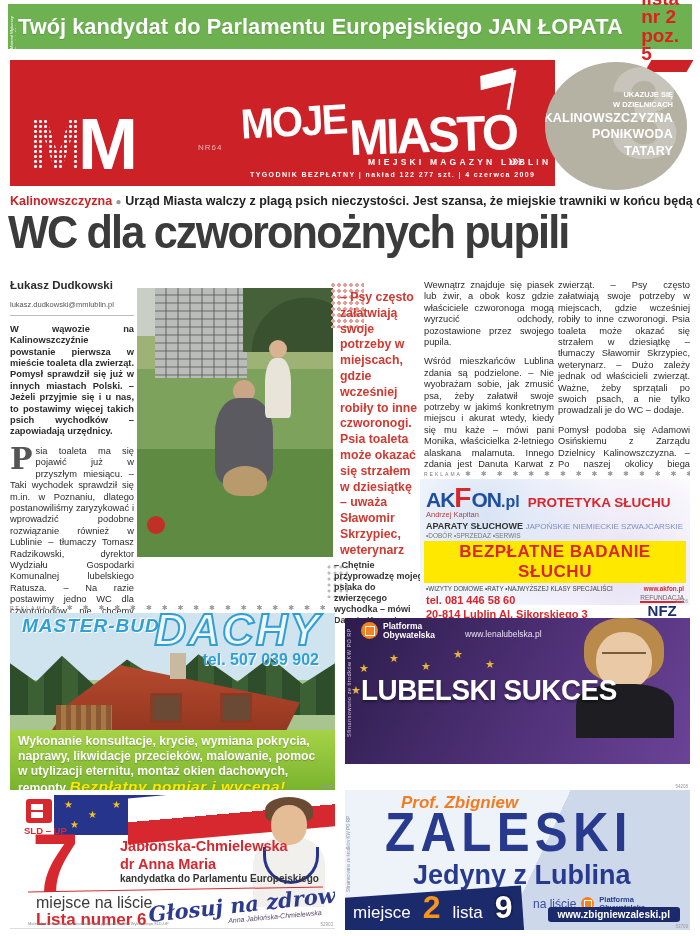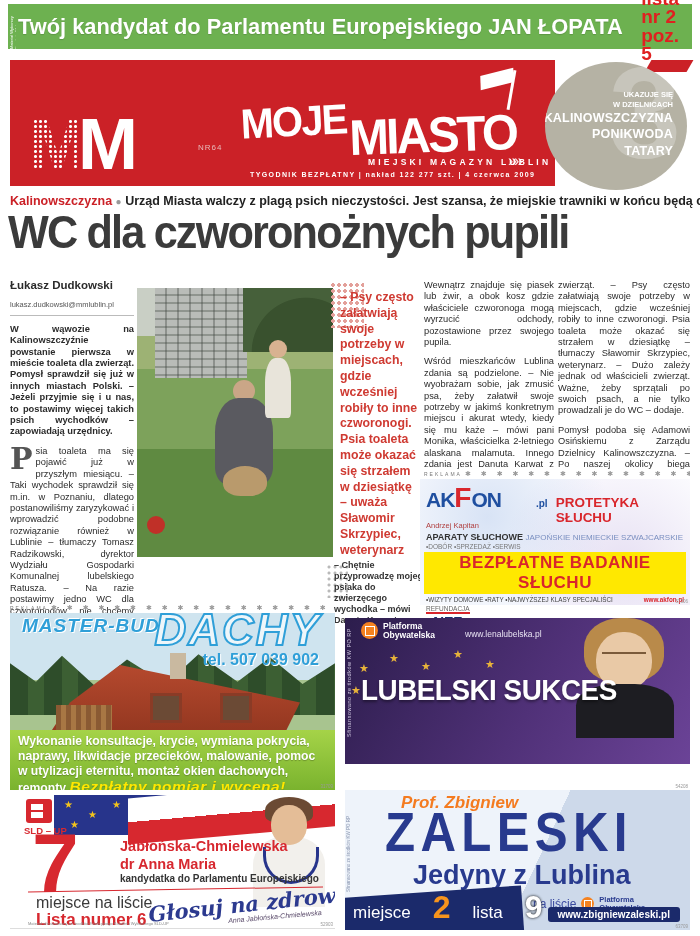--- a/index.html
+++ b/index.html
@@ -102,21 +102,21 @@
 
   
   .akfon{top:479px;left:420px;width:270px;height:126px;background:
           radial-gradient(circle at 25% 30%,rgba(120,160,220,.28),transparent 55%),
           radial-gradient(circle at 75% 70%,rgba(150,120,200,.22),transparent 55%),#fdfdff;
           padding:3px 6px;box-sizing:border-box;}
   .ak-row1{display:flex;align-items:baseline;gap:8px;}
   .ak-brand{white-space:nowrap;}
   .ak-ak{color:#1f4fa0;font-weight:bold;font-size:21px;letter-spacing:-1px;}
   .ak-f{color:#d9262c;font-weight:bold;font-size:28px;}
-  .ak-pl{color:#1f4fa0;font-weight:bold;font-size:10px;padding-left:35px;}
+  .ak-pl{color:#1f4fa0;font-weight:bold;font-size:16px;}
   .ak-title{color:#d9262c;font-weight:bold;font-size:13.5px;}
   .ak-owner{font-size:7.5px;color:#b04040;margin-top:-4px;}
   .ak-line1{font-size:9px;margin-top:2px;}
   .ak-line1 b{color:#333;}
   .ak-line1 span{color:#7a8fc0;font-size:8px;}
   .ak-line2{font-size:6.5px;color:#777;margin-top:1px;}
   .ak-highlight{background:#ffe800;color:#d9262c;font-weight:bold;font-size:17px;
           text-align:center;margin:2px -2px;padding:1px 9px;letter-spacing:.5px;}
   .ak-line3{font-size:6.3px;color:#444;display:flex;justify-content:space-between;}
   .ak-line3 .www{color:#d9262c;font-weight:bold;}
@@ -216,21 +216,21 @@
   .zal-pre{position:absolute;left:56px;top:3px;font-size:17px;font-weight:bold;font-style:italic;color:#f47b20;}
   .zal-name{position:absolute;left:40px;top:14px;font-size:56px;font-weight:bold;color:#283a8e;
           letter-spacing:6px;transform:scaleX(.88);transform-origin:left;line-height:1;}
   .zal-slogan{position:absolute;left:68px;top:70px;font-size:27px;font-weight:bold;color:#283a8e;letter-spacing:0px;}
   .zal-lista{position:absolute;left:188px;top:106px;font-size:12px;color:#3a4aa0;display:flex;align-items:center;gap:5px;}
   .zal-po-circle{width:13px;height:13px;border-radius:50%;background:#f58220;position:relative;display:inline-block;}
   .zal-po-circle:after{content:"";position:absolute;left:3px;top:3px;width:6px;height:6px;border:1.2px solid #fff;}
   .zal-po-name{font-size:7.5px;font-weight:bold;color:#283a8e;line-height:1.05;}
   .zal-band{position:absolute;left:-12px;bottom:-14px;width:190px;height:52px;background:#1b2a6b;
           transform:rotate(-4deg);}
-  .zal-seat{position:absolute;left:8px;bottom:4px;color:#fff;font-size:17px;display:flex;align-items:baseline;gap:22px;}
+  .zal-seat{position:absolute;left:8px;bottom:4px;color:#fff;font-size:17px;display:flex;align-items:baseline;gap:12px;}
   .zal-big-orange{color:#f7941d;font-size:32px;font-weight:bold;}
   .zal-big-white{color:#fff;font-size:32px;font-weight:bold;text-shadow:0 0 3px #000;}
   .zal-www{position:absolute;right:10px;bottom:8px;background:#1b2a6b;color:#fff;font-size:10px;
           padding:2px 10px;border-radius:3px;}
   .zal-www b{font-weight:bold;}
 </style>
 </head>
 <body>
 
 <div class="abs banner">
@@ -326,20 +326,24 @@
   <div class="ak-line1">
     <b>APARATY SŁUCHOWE</b> <span>JAPOŃSKIE NIEMIECKIE SZWAJCARSKIE</span>
   </div>
   <div class="ak-line2">•DOBÓR  •SPRZEDAŻ  •SERWIS</div>
   <div class="ak-highlight">BEZPŁATNE BADANIE SŁUCHU</div>
   <div class="ak-line3">
     <span>•WIZYTY DOMOWE  •RATY  •NAJWYŻSZEJ KLASY SPECJALIŚCI</span>
     <span class="www">www.akfon.pl</span>
   </div>
   <div class="ak-bottom">
+    <div class="ak-phone">
+      <div>tel. 081 446 58 60</div>
+      <div>20-814 Lublin Al. Sikorskiego 3</div>
+    </div>
     <div class="ak-nfz">
       <div class="ak-ref">REFUNDACJA</div>
       <div class="ak-nfz-logo">NFZ</div>
       <div class="ak-nfz-sub">Narodowy Fundusz Zdrowia</div>
     </div>
   </div>
   <div class="adnum">57306</div>
 </div>
 
 <div class="abs masterbud">

